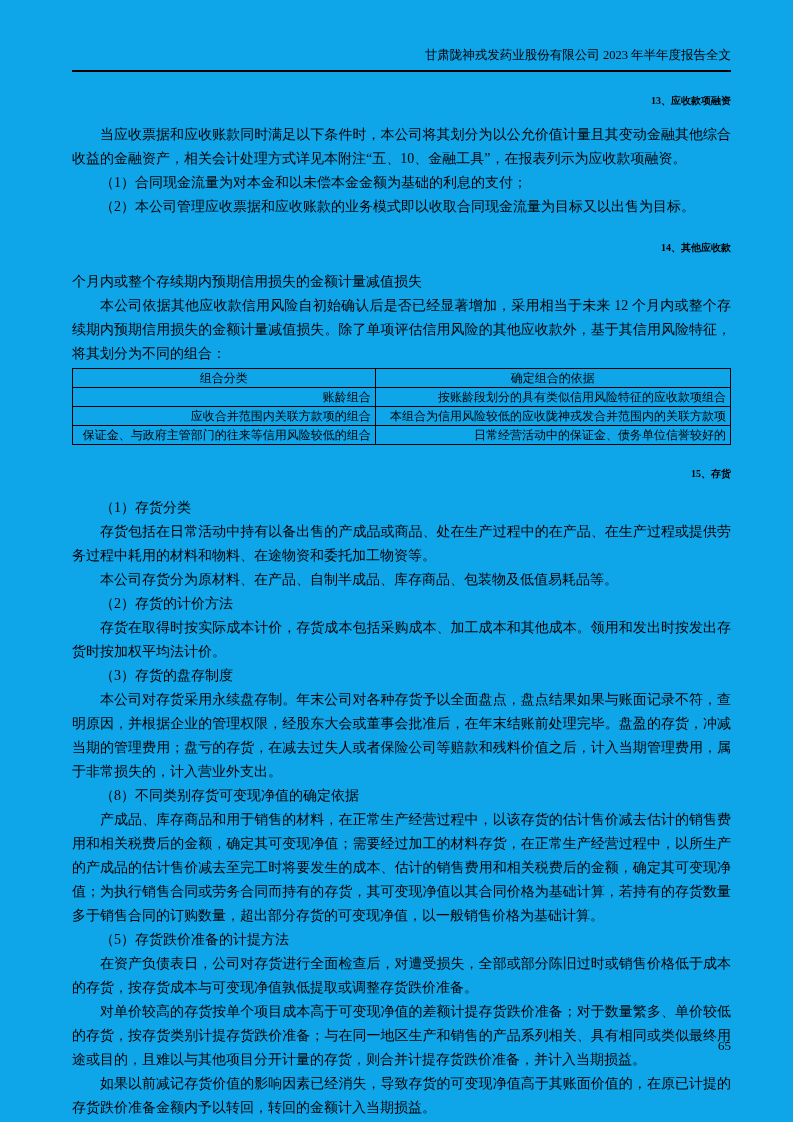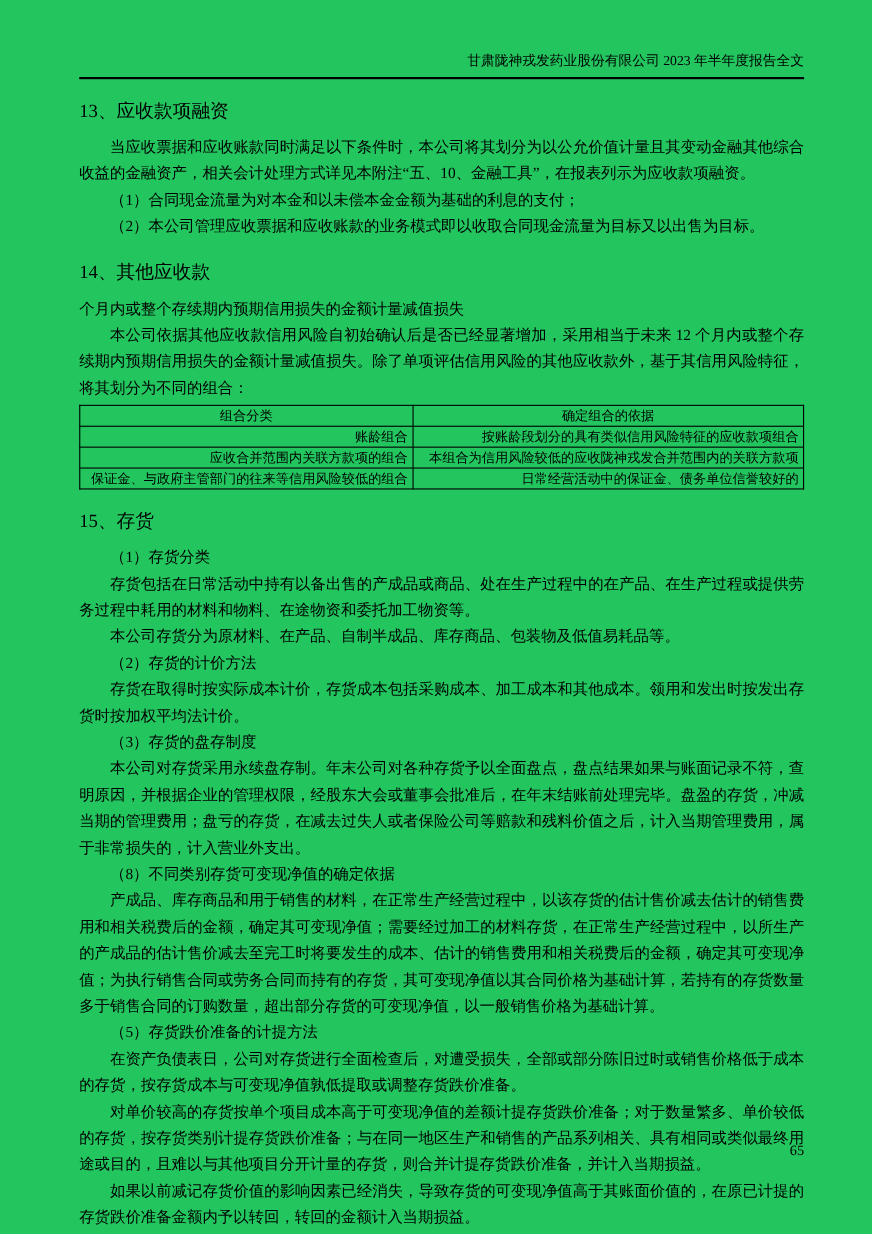--- a/index.html
+++ b/index.html
@@ -1,39 +1,40 @@
 <!DOCTYPE html>
 <html><head>
 <meta charset="utf-8">
 <style>
   html, body { margin: 0; padding: 0; background: #ffffff; }
   .page {
     position: relative;
     width: 793px;
     height: 1122px;
     margin: 0 auto;
-    background: #22c55e;
+    background: #0ea5e9;
     color: #000000;
     font-family: "Liberation Serif", "DejaVu Serif", serif;
     box-sizing: border-box;
     padding: 47px 62px 0 72px;
     overflow: hidden;
   }
   .page-header {
     text-align: right;
     font-size: 12.5px;
     line-height: 16px;
     padding-bottom: 7px;
     border-bottom: 2px solid #000000;
   }
   .sec-heading {
-    font-size: 17px;
-    font-weight: normal;
+    font-size: 10px;
+    font-weight: bold;
     margin: 18px 0 12px 0;
     line-height: 21px;
+    text-align: right;
   }
   .para {
     margin: 0;
     font-size: 14px;
     line-height: 24px;
     text-align: justify;
   }
   .para.indent { text-indent: 2em; }
   .comb-table {
     width: 100%;

